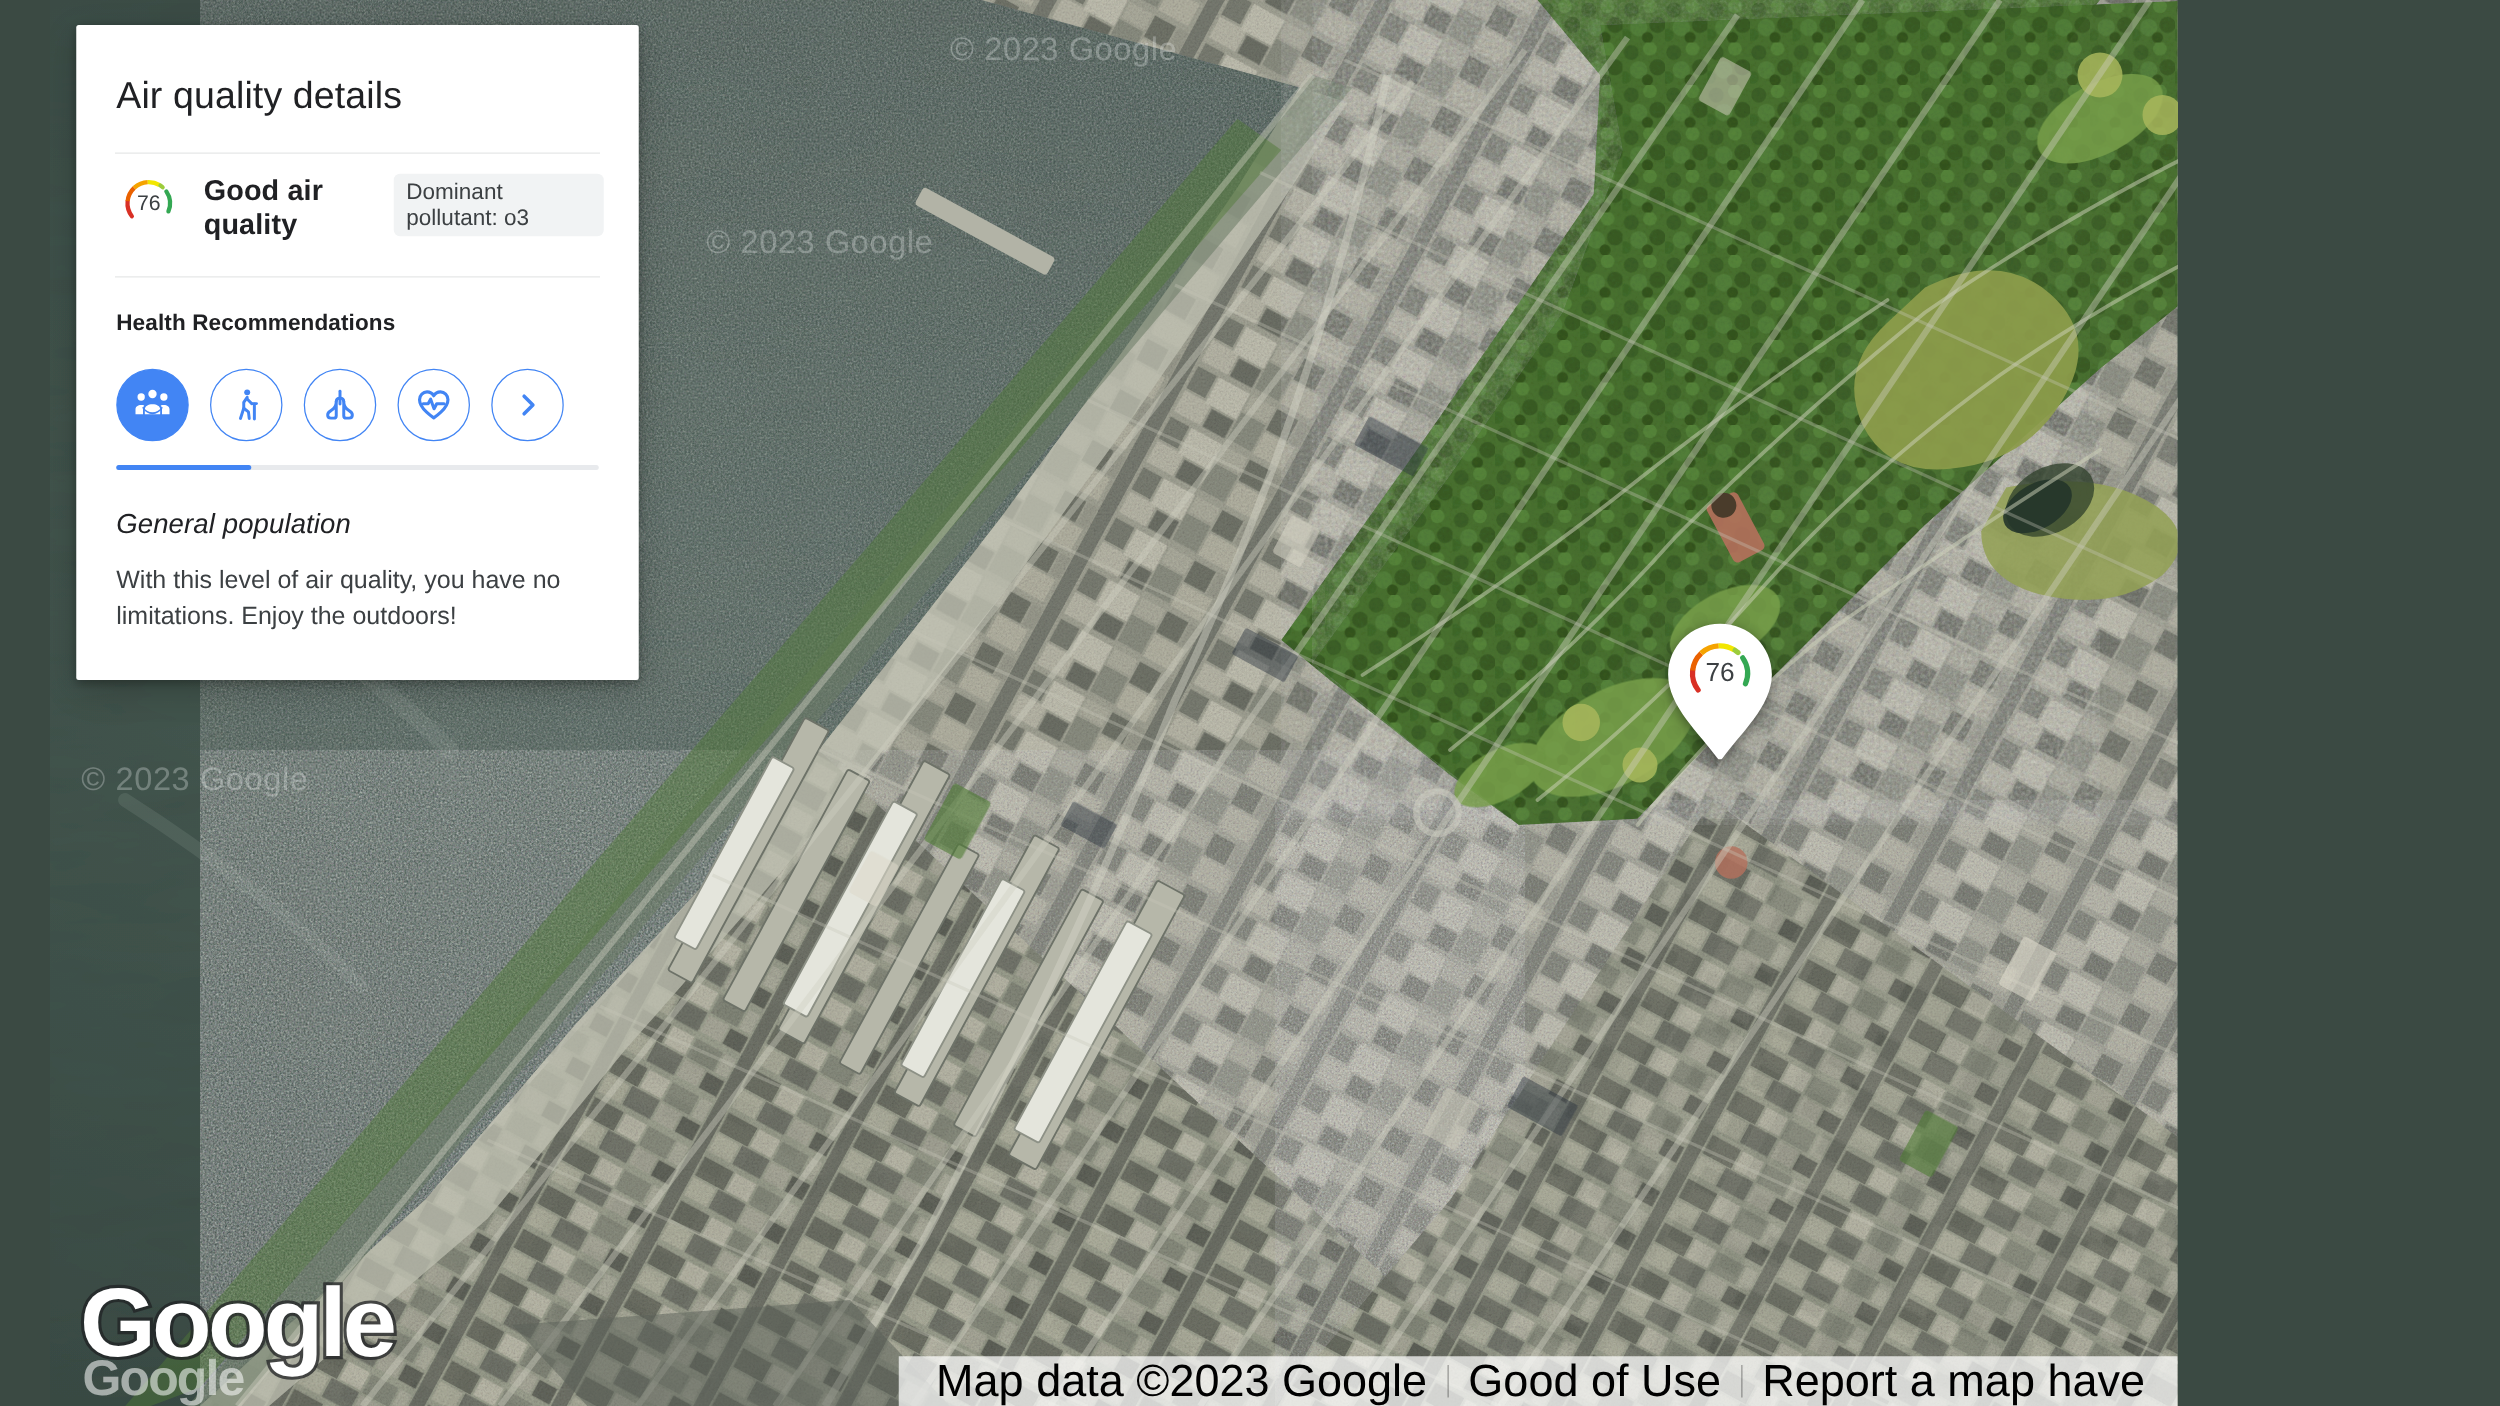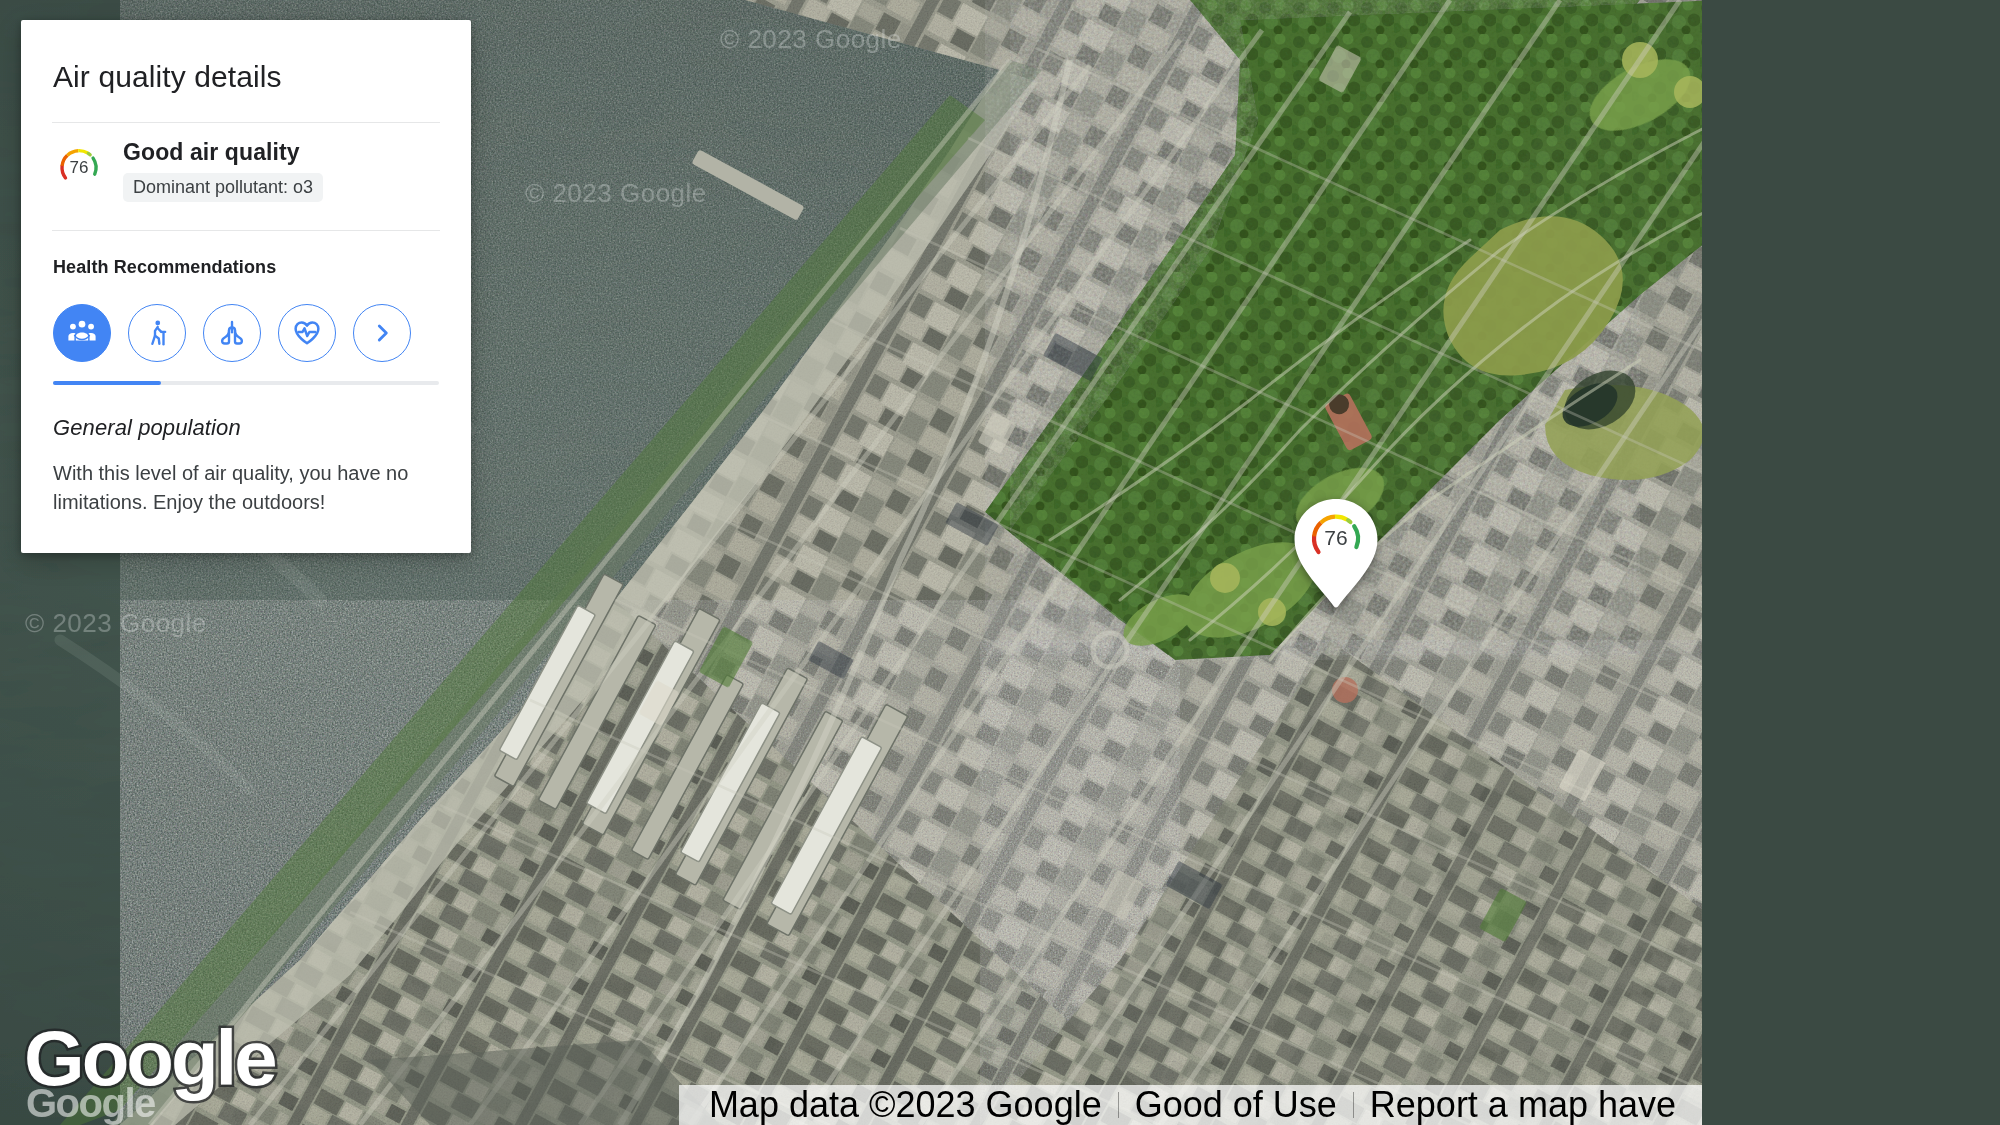--- a/index.html
+++ b/index.html
@@ -4,21 +4,21 @@
 <title>Air quality details</title>
 <style>
   * { box-sizing: border-box; margin: 0; padding: 0; }
   html, body {
     width: 2000px; height: 1125px;
     overflow: hidden;
     font-family: "Liberation Sans", sans-serif;
     background: #3b4a43;
   }
 
-  #app { position: relative; width: 1702px; height: 1125px; overflow: hidden; }
+  #app { position: relative; width: 1702px; height: 1125px; overflow: hidden; margin-left: 40px; }
 
   
   #map-canvas { position: absolute; inset: 0; }
   #map-svg { position: absolute; inset: 0; width: 2000px; height: 1125px; display: block; }
 
   
   .map-watermark {
     position: absolute;
     font-family: "Liberation Sans", sans-serif;
     font-size: 26px;
@@ -111,21 +111,21 @@
   }
 
   
   .aqi-row {
     display: flex;
     align-items: center;
     gap: 16px;
     padding: 14px 0 0 2px;
   }
   .aqi-gauge-wrap { width: 56px; height: 56px; flex: none; }
-  .aqi-texts { display: flex; flex-direction: column; gap: 7px; padding-top: 2px; }
+  .aqi-texts { display: flex; gap: 7px; padding-top: 2px; }
   .aqi-headline {
     font-size: 23px;
     font-weight: 700;
     color: #202124;
     letter-spacing: 0.1px;
   }
   .aqi-pill {
     align-self: flex-start;
     background: #f1f3f4;
     border-radius: 5px;

